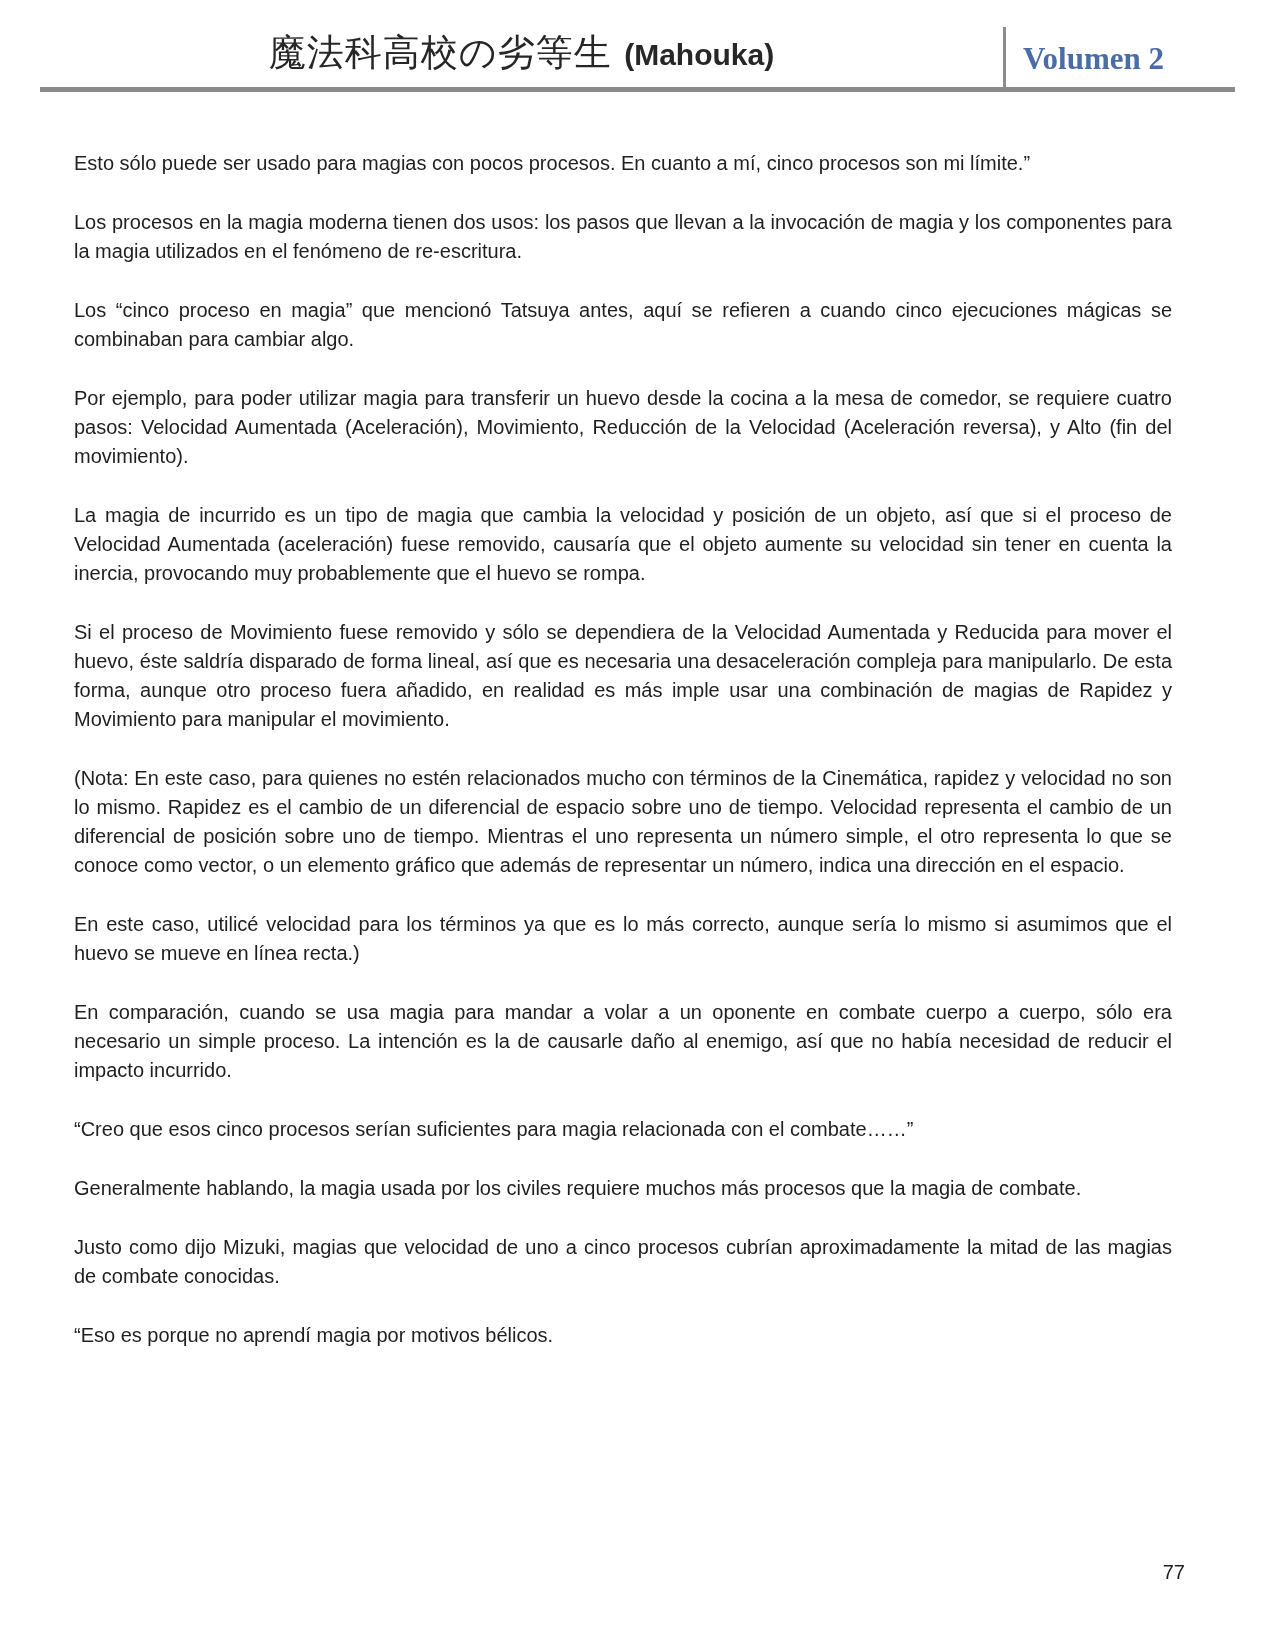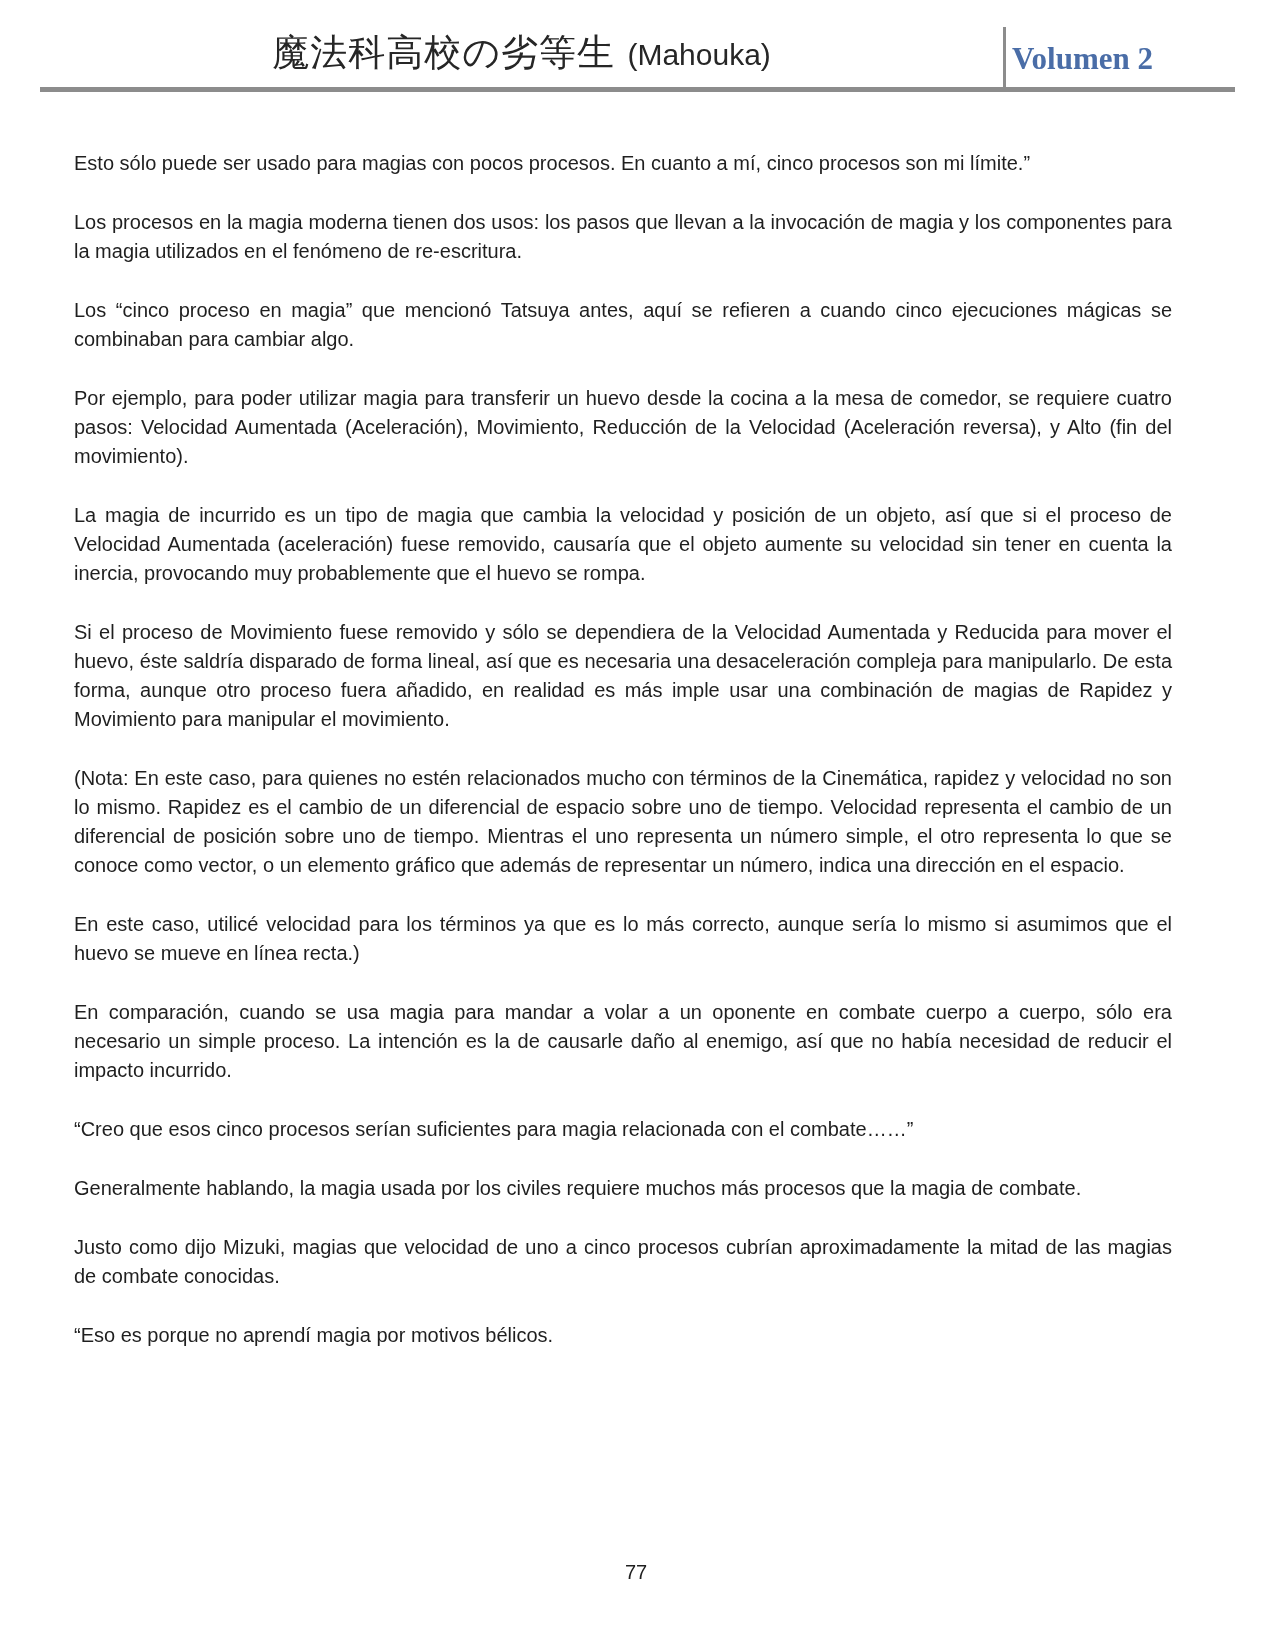--- a/index.html
+++ b/index.html
@@ -28,32 +28,32 @@
   .title-jp {
     font-family: "Liberation Serif", "DejaVu Serif", serif;
     font-size: 37px;
     font-weight: 500;
     color: #262626;
     letter-spacing: 1px;
   }
   .title-latin {
     font-family: "Liberation Sans", sans-serif;
     font-size: 30px;
-    font-weight: normal;
+    font-weight: bold;
     color: #262626;
     margin-left: 8px;
   }
 
   .volume-wrap {
     position: absolute;
     left: 1003px;
     top: 27px;
     height: 63px;
     border-left: 3px solid #8c8c8c;
-    padding-left: 6px;
+    padding-left: 17px;
     display: flex;
     align-items: center;
     justify-content: flex-end;
   }
   .volume-label {
     font-family: "Liberation Serif", "DejaVu Serif", serif;
     font-size: 31px;
     font-weight: bold;
     color: #4a6da7;
   }
@@ -82,21 +82,21 @@
     color: #1f1f1f;
   }
   .page-body p:last-child { margin-bottom: 15px; }
 
   
   .page-footer {
     position: absolute;
     top: 1561px;
     left: 87px;
     width: 1098px;
-    text-align: center;
+    text-align: right;
     font-size: 20px;
     color: #1f1f1f;
   }
 </style>
 </head>
 <body>
 
 <header class="page-header">
   <div class="title-wrap">
     <span class="title-jp">魔法科高校の劣等生</span>

